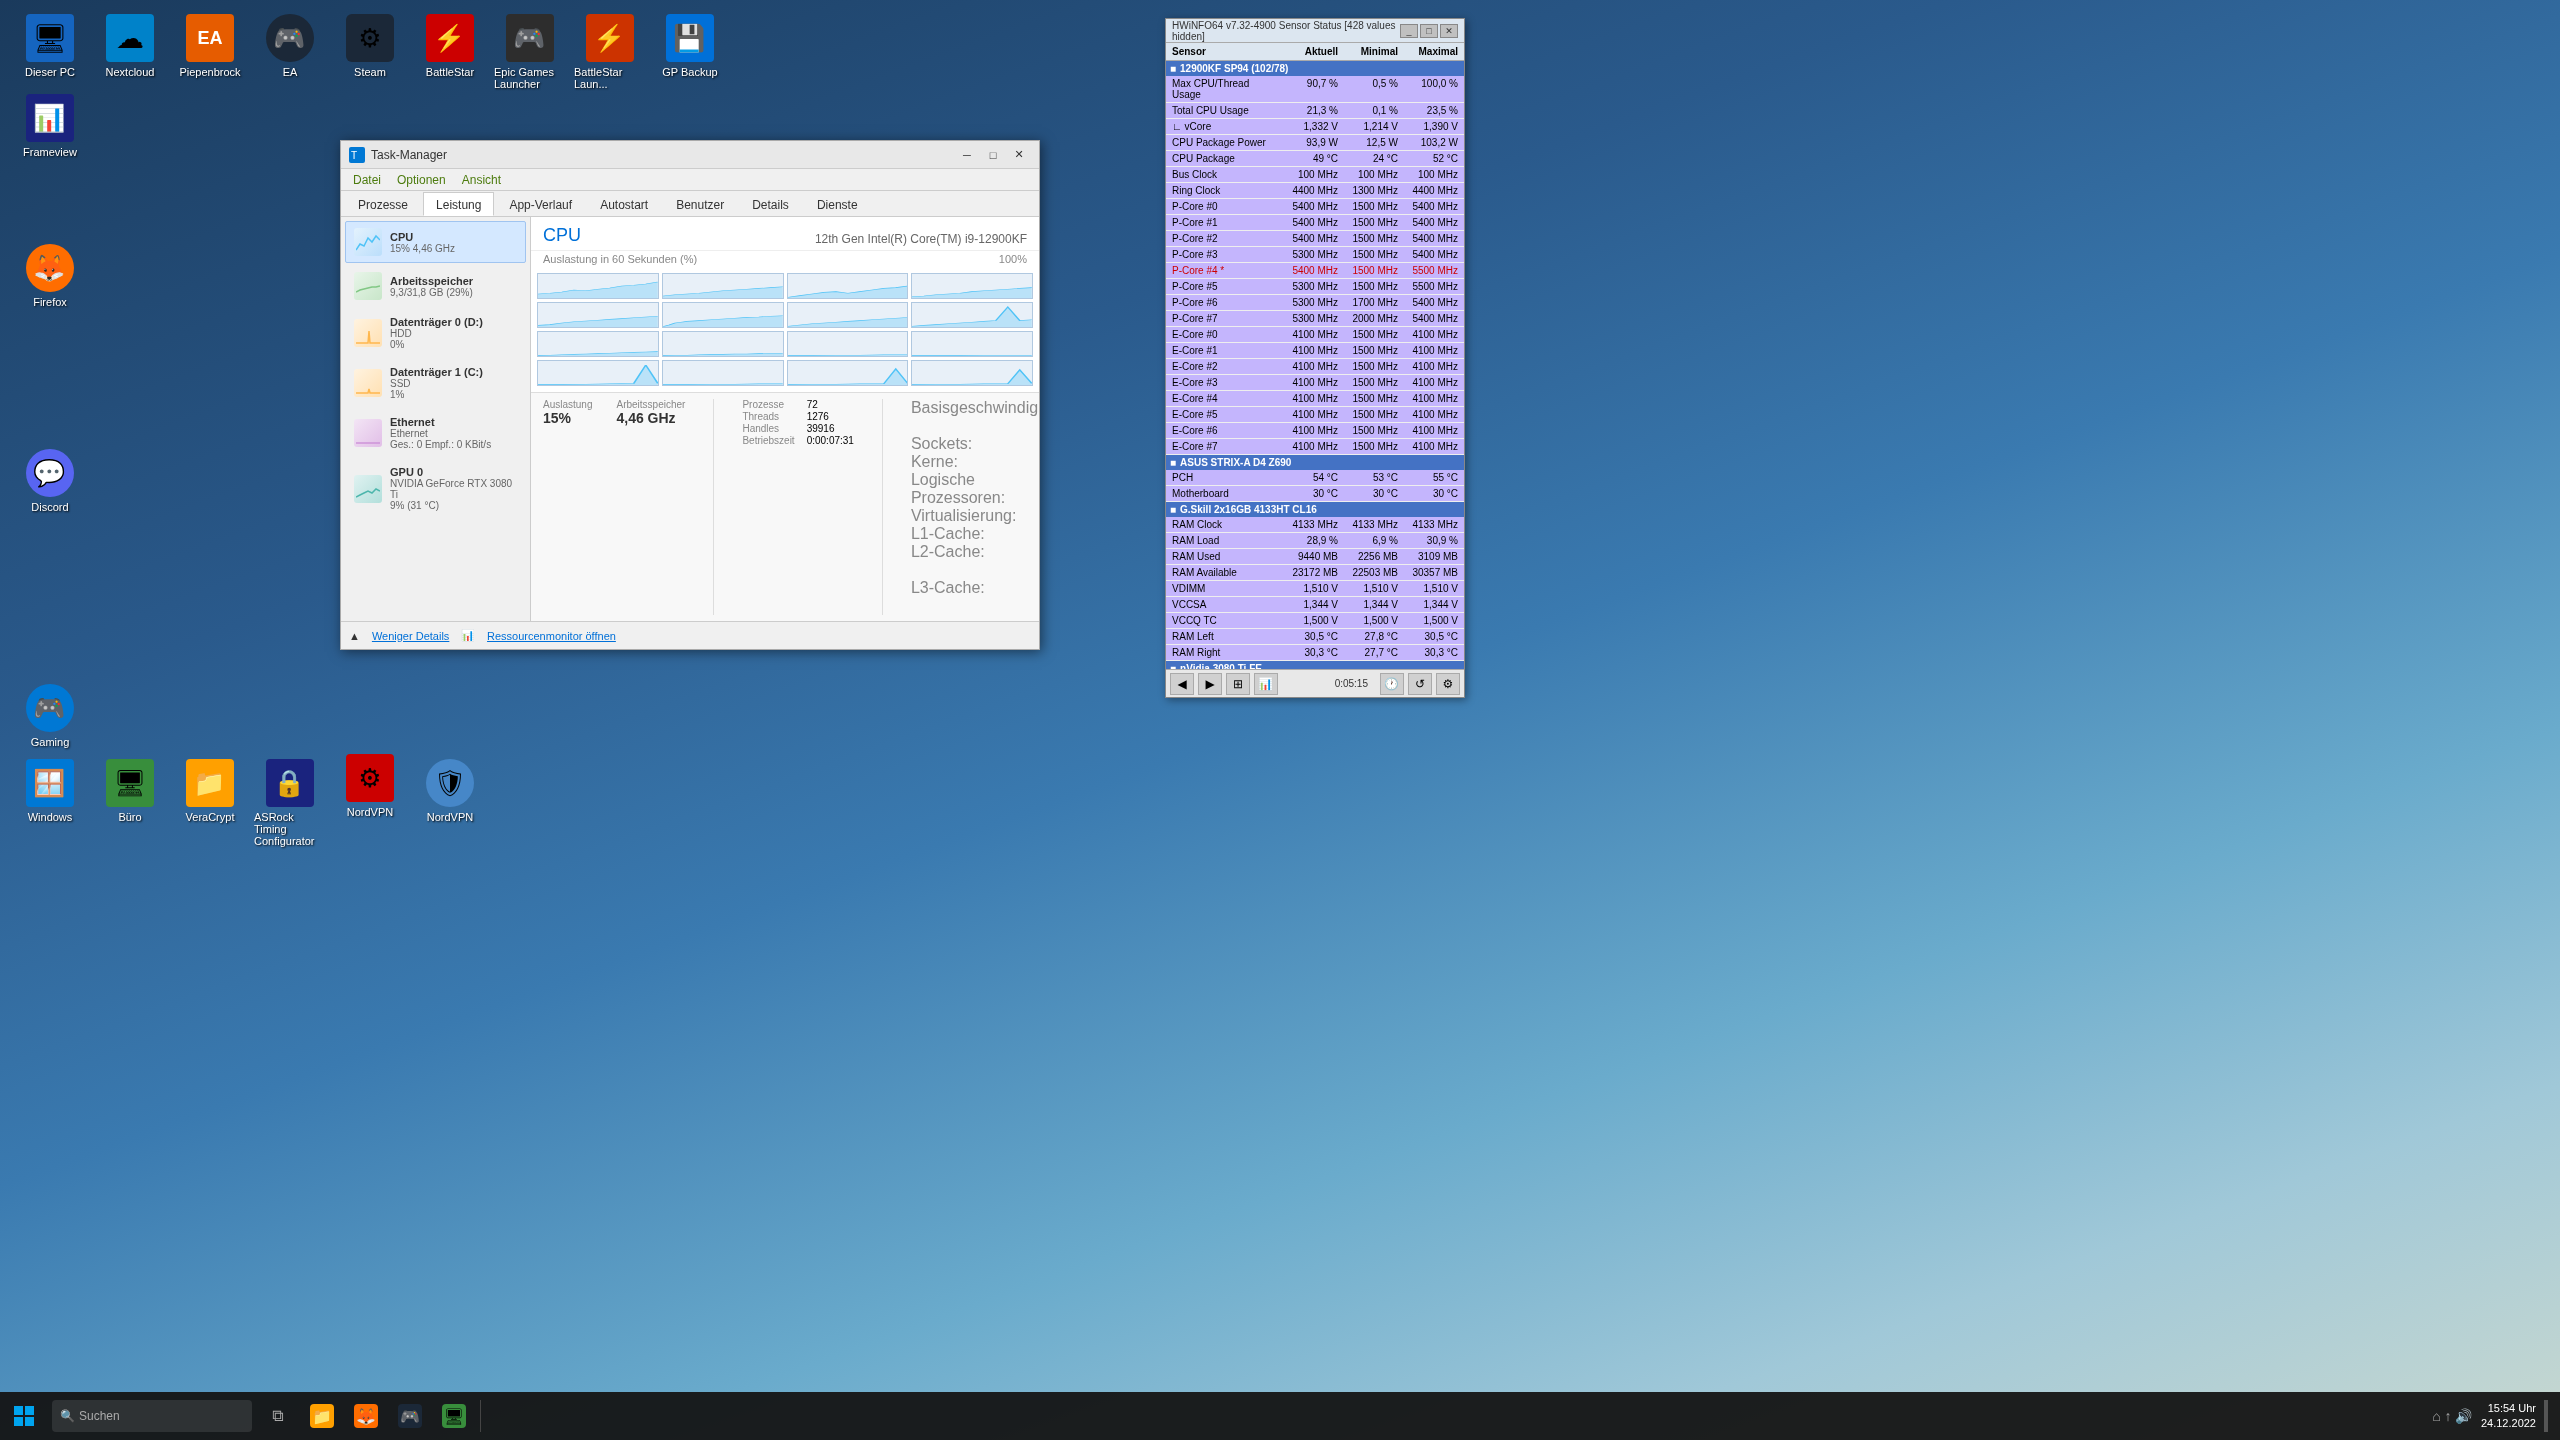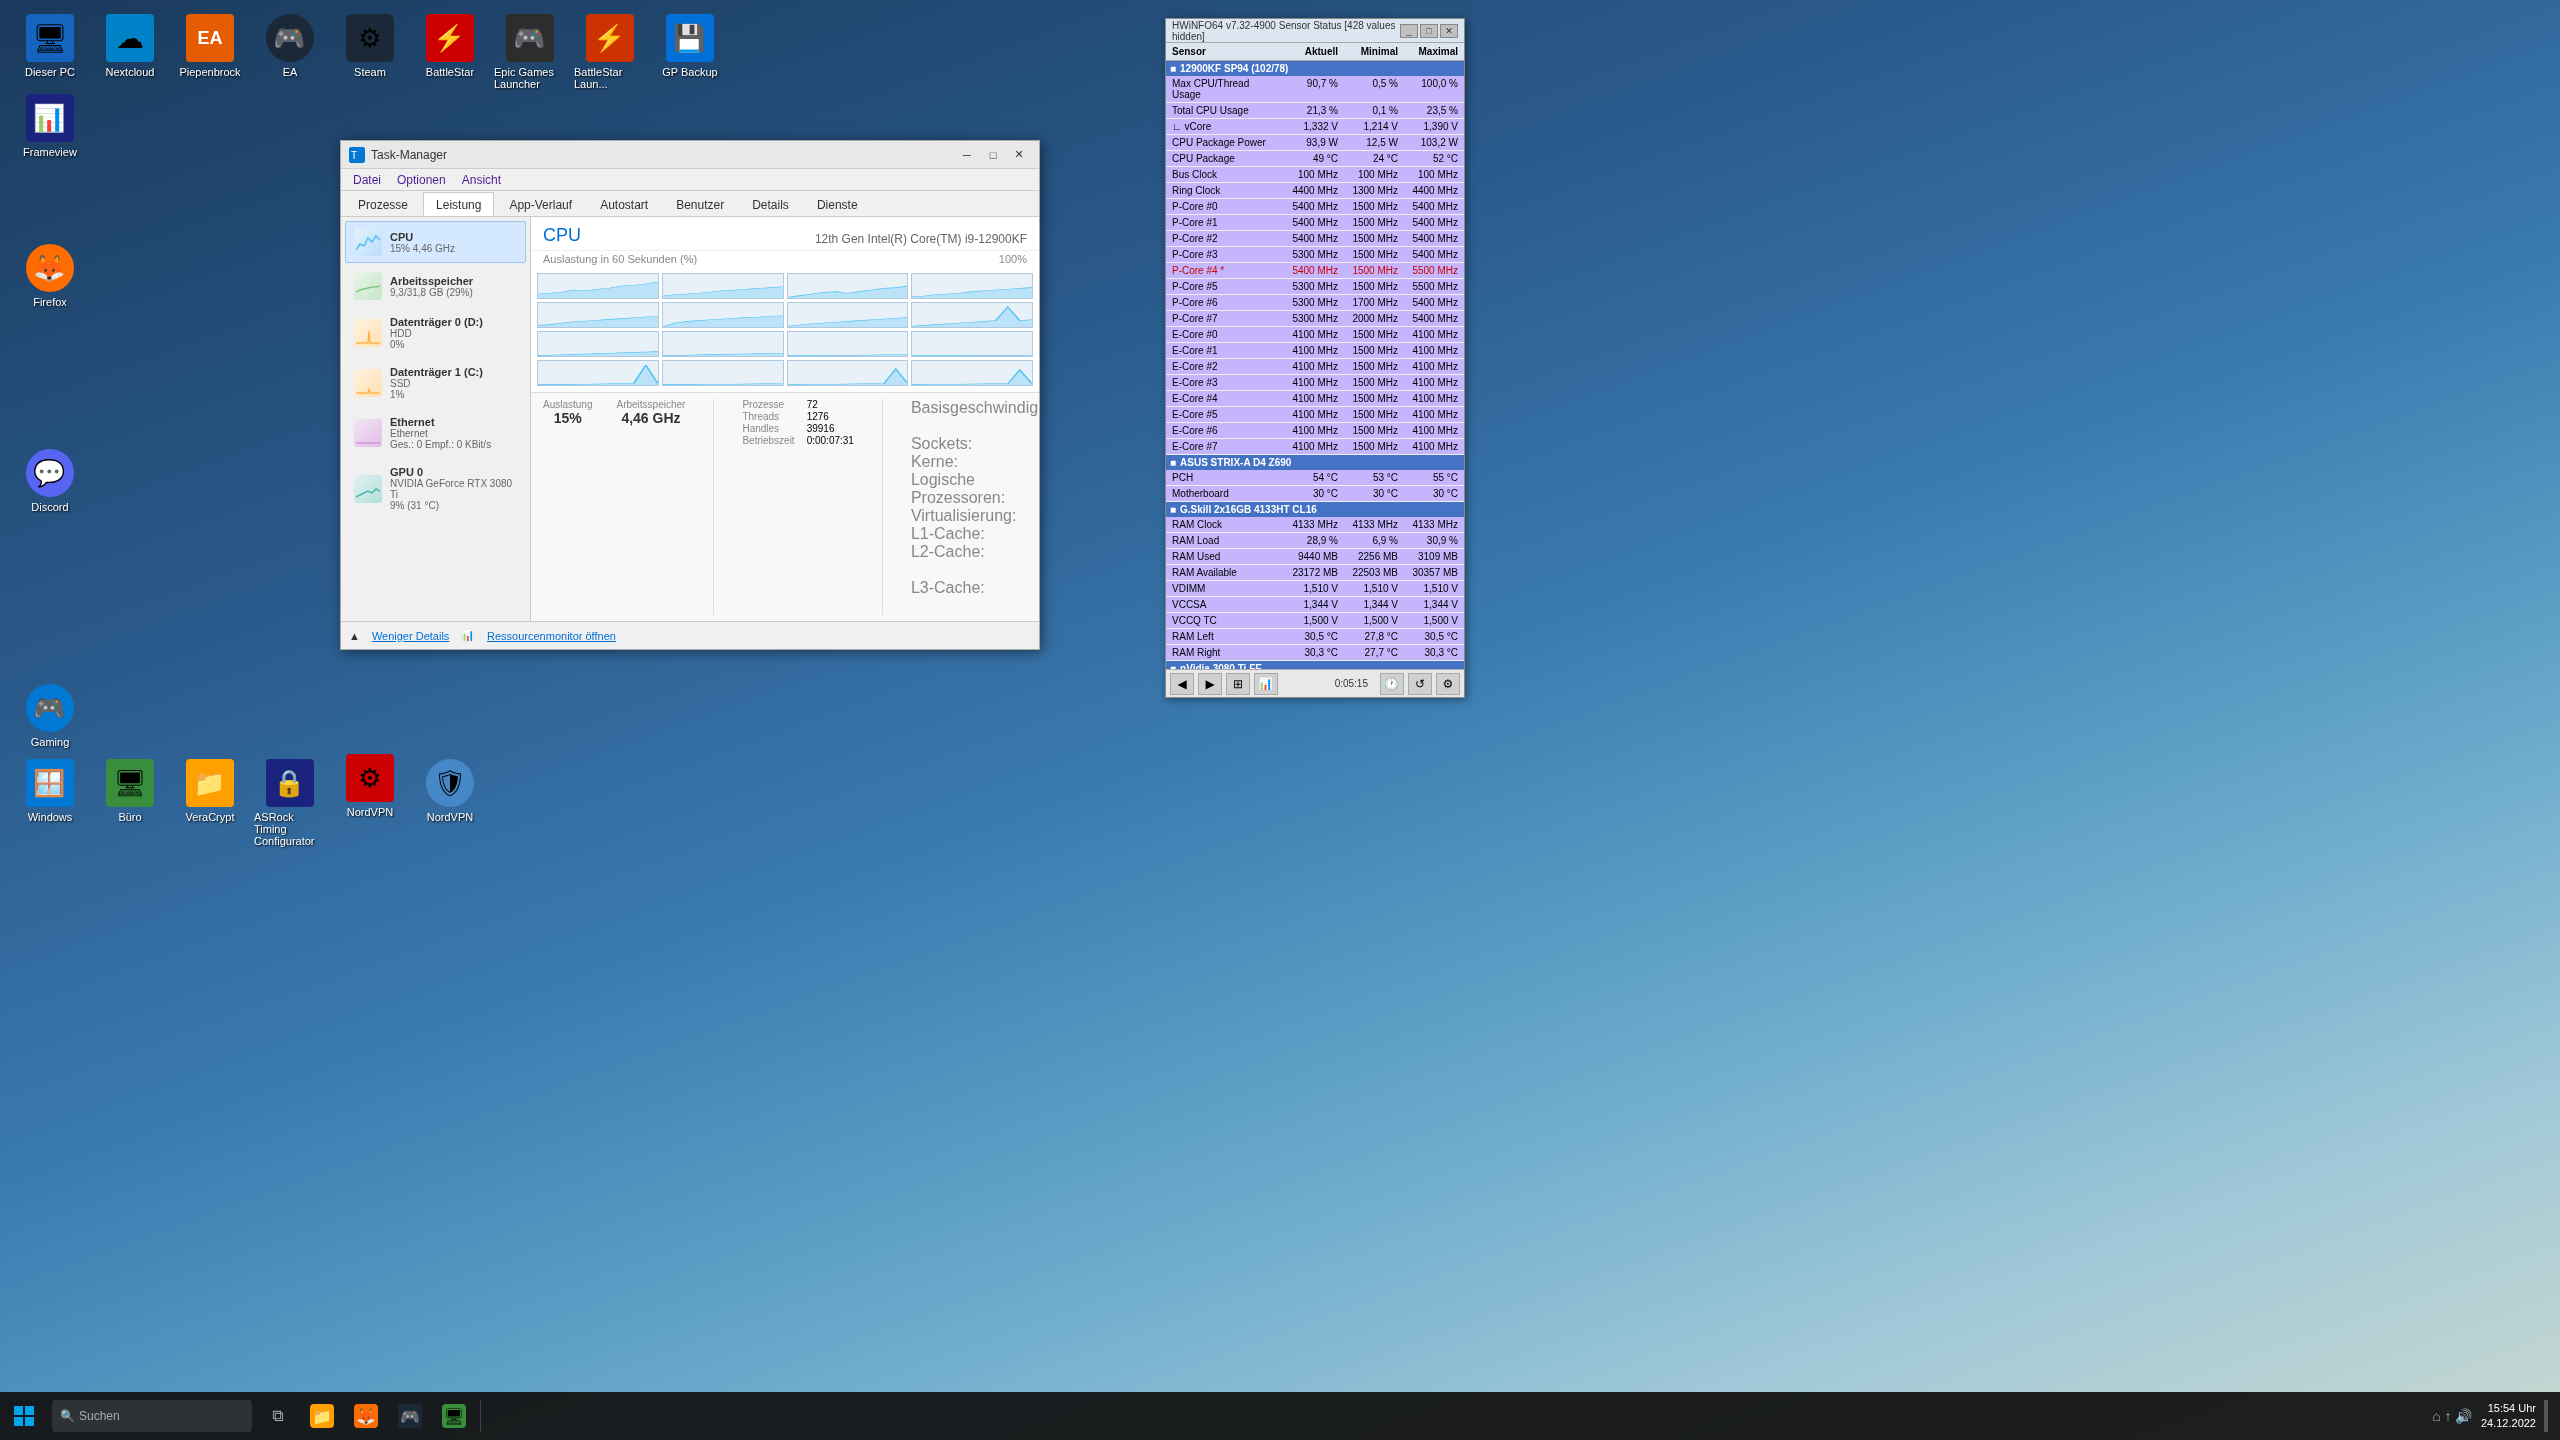--- a/index.html
+++ b/index.html
@@ -167,21 +167,21 @@
       display: flex;
       align-items: center;
       padding: 0 4px;
       border-bottom: 1px solid #ccc;
     }
     .tm-menu-item {
       padding: 0 8px;
       height: 22px;
       line-height: 22px;
       font-size: 12px;
-      color: #4c1d95;
+      color: #4d7c0f;
       cursor: pointer;
     }
 
     .tm-tabs {
       height: 26px;
       background: #f0f0f0;
       display: flex;
       align-items: flex-end;
       padding: 0 4px;
       border-bottom: 1px solid #ccc;
@@ -293,21 +293,21 @@
     }
 
     .tm-stats-bar {
       background: #f8f8f8;
       border-top: 1px solid #ddd;
       padding: 6px 12px;
       display: flex;
       gap: 24px;
       font-size: 11px;
     }
-    .tm-stat-item { display: flex; flex-direction: column; text-align: center; }
+    .tm-stat-item { display: flex; flex-direction: column; }
     .tm-stat-label { color: #888; font-size: 10px; }
     .tm-stat-value { color: #333; font-size: 14px; font-weight: bold; }
 
     .tm-footer {
       background: #f0f0f0;
       border-top: 1px solid #ccc;
       height: 28px;
       display: flex;
       align-items: center;
       padding: 0 8px;

